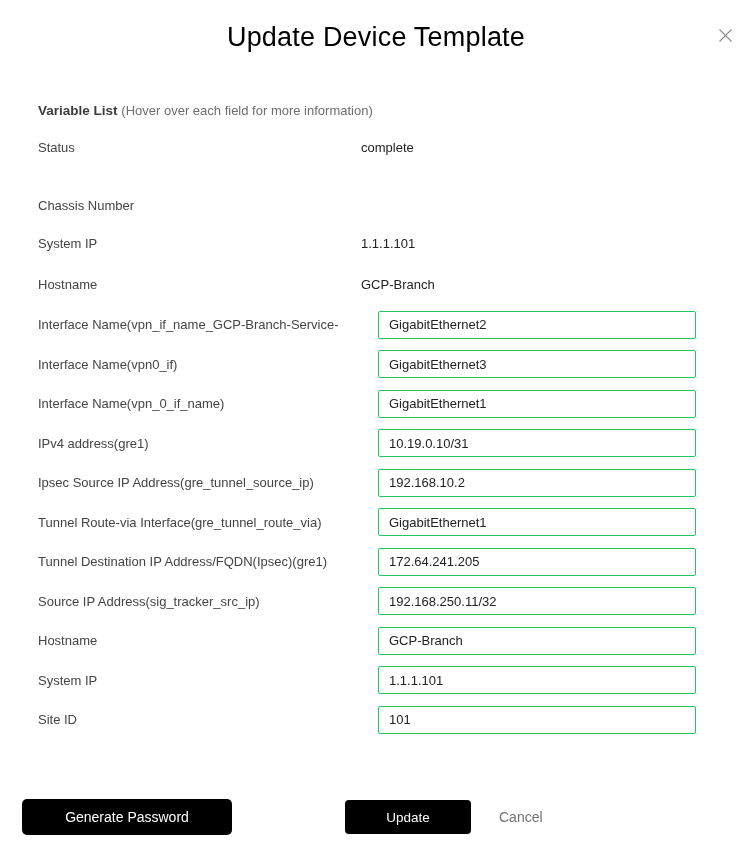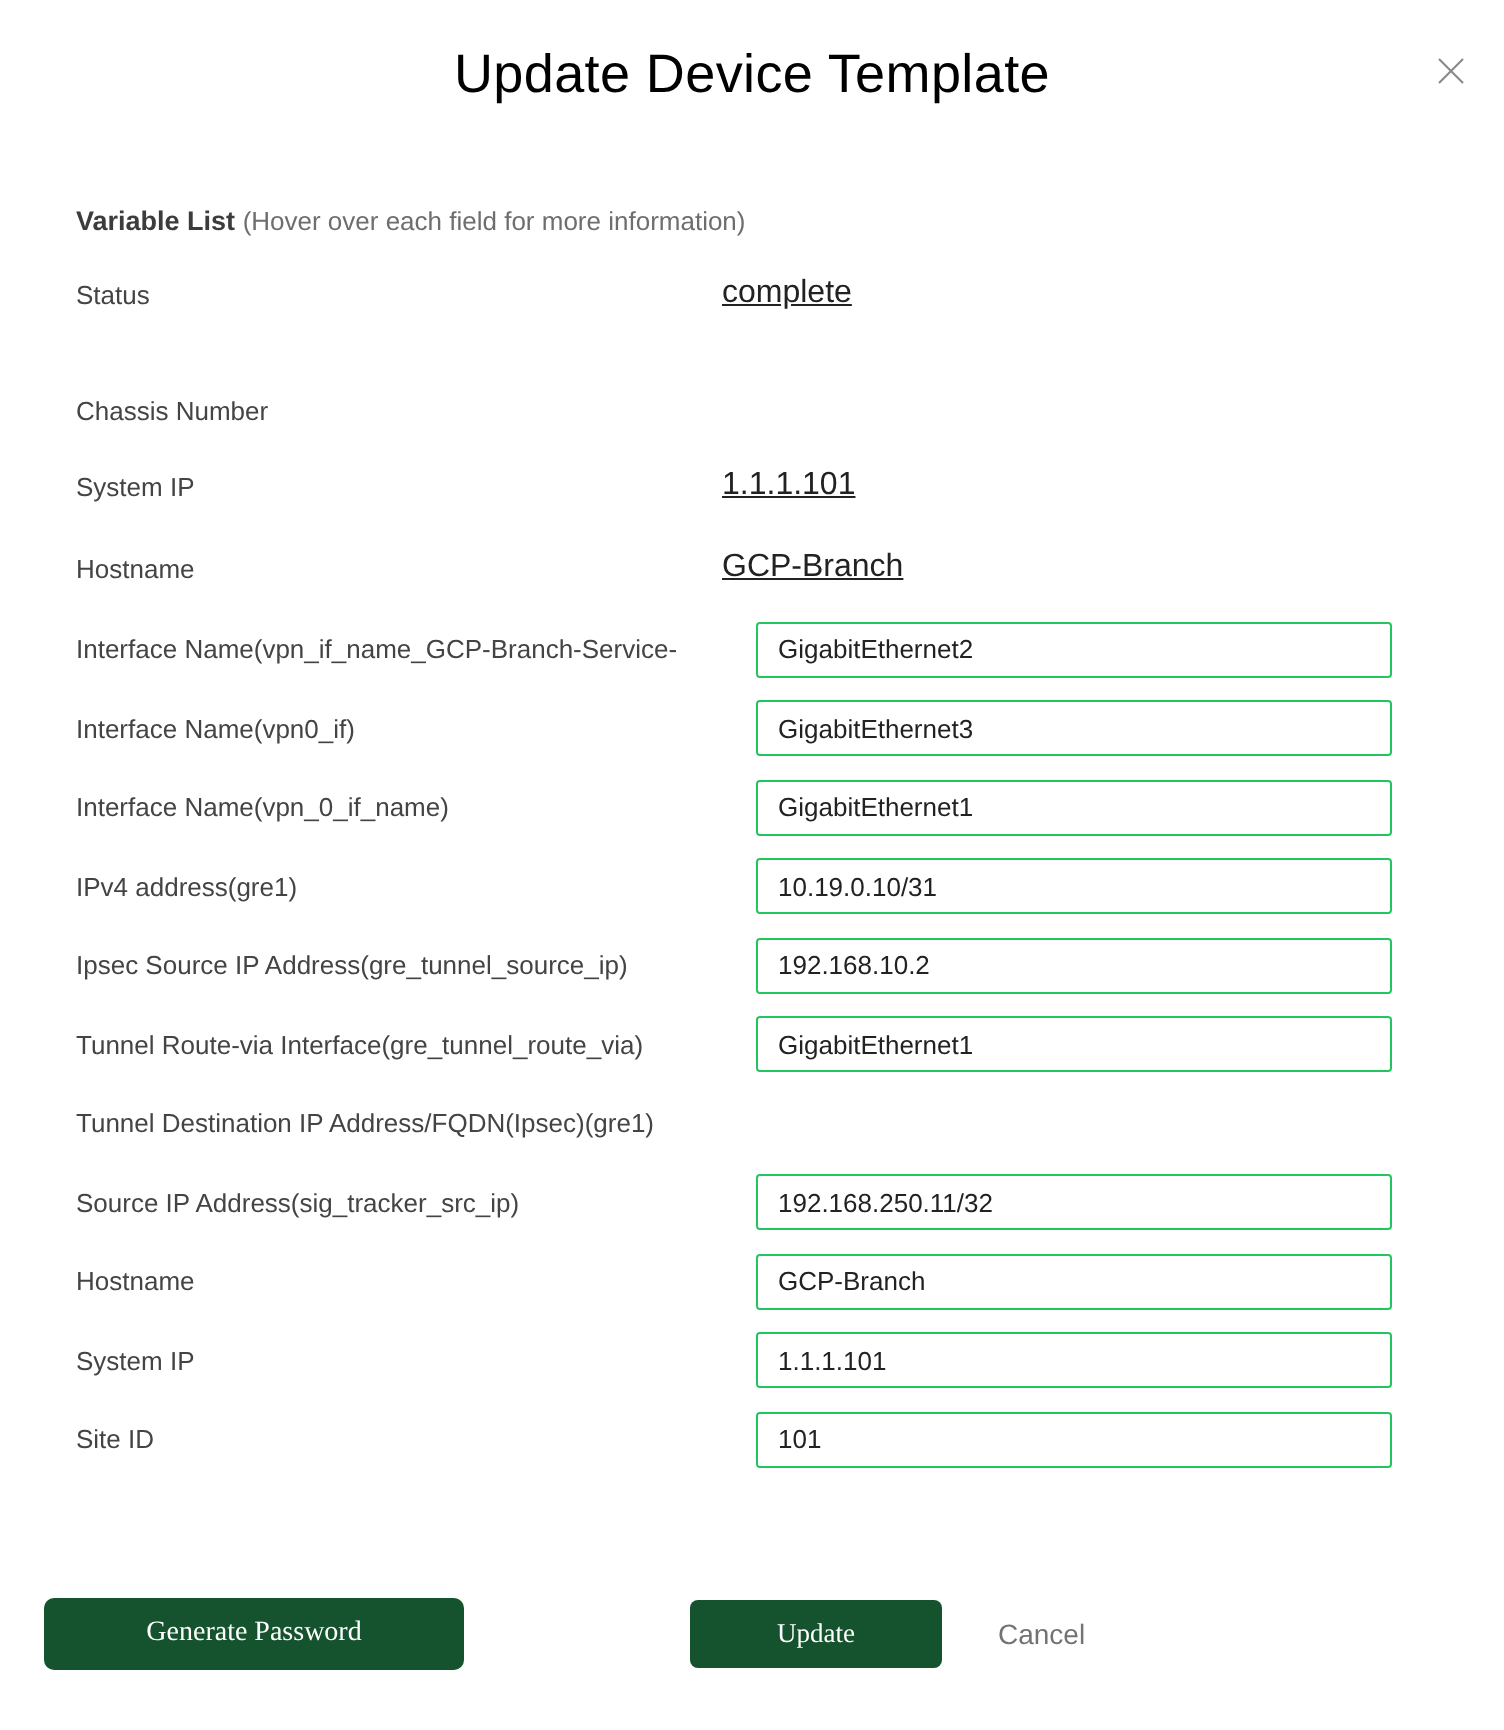--- a/index.html
+++ b/index.html
@@ -50,25 +50,24 @@
   }
   .row .label {
     flex: none;
     width: 312px;
     font-size: 13px;
     color: #444444;
     white-space: nowrap;
     overflow: hidden;
   }
   .row .static-value {
-    font-size: 16px;
+    font-size: 13px;
     color: #222222;
     padding-left: 11px;
     white-space: nowrap;
-    text-decoration: underline;
   }
   .row-status { margin-top: 14px; margin-bottom: 30px; }
   .row-chassis { margin-bottom: 10px; }
   .row-sysip-static { margin-bottom: 13px; }
   .row-hostname-static { margin-bottom: 12px; }
 
   .input-row {
     display: flex;
     align-items: center;
     height: 29px;
@@ -99,23 +98,23 @@
 
   .footer {
     display: flex;
     align-items: center;
     margin: 65px 0 0 22px;
     height: 36px;
   }
   .btn {
     border: none;
     border-radius: 5px;
-    background: #14532d;
+    background: #000000;
     color: #ffffff;
-    font-family: Liberation Serif, serif;
+    font-family: Liberation Sans, sans-serif;
     font-size: 14px;
     cursor: pointer;
   }
   .btn-generate { width: 210px; height: 36px; }
   .btn-update { width: 126px; height: 34px; margin-left: 113px; border-radius: 4px; font-size: 13.5px; }
   .link-cancel {
     margin-left: 28px;
     background: none;
     border: none;
     color: #737373;
@@ -190,20 +189,21 @@
       <input type="text" value="192.168.10.2" style="">
     </div>
 
     <div class="input-row">
       <div class="label">Tunnel Route-via Interface(gre_tunnel_route_via)</div>
       <input type="text" value="GigabitEthernet1" style="">
     </div>
 
     <div class="input-row">
       <div class="label">Tunnel Destination IP Address/FQDN(Ipsec)(gre1)</div>
+      <input type="text" value="172.64.241.205" style="">
     </div>
 
     <div class="input-row">
       <div class="label">Source IP Address(sig_tracker_src_ip)</div>
       <input type="text" value="192.168.250.11/32" style="">
     </div>
 
     <div class="input-row">
       <div class="label">Hostname</div>
       <input type="text" value="GCP-Branch" style="">

